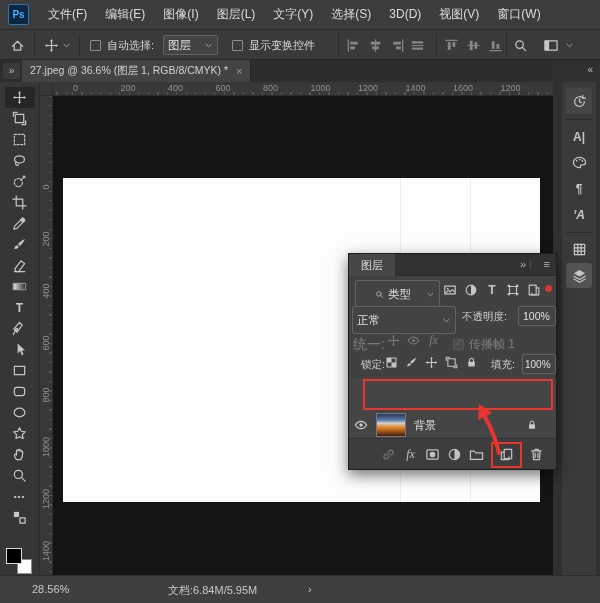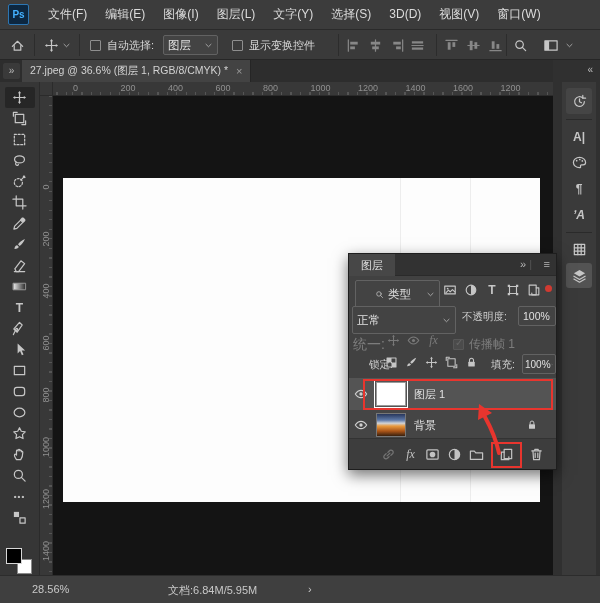--- a/index.html
+++ b/index.html
@@ -72,21 +72,21 @@
 #lp-tabrow .r{position:absolute;top:4px;color:#b5b5b5;font-size:11px}
 #lp-filter-box{position:absolute;left:6px;top:26px;width:85px;height:28px}
 #lp-blend-box{position:absolute;left:3px;top:52px;width:104px;height:28px}
 #lp-opacity-label{position:absolute;left:113px;top:56px;font-size:10.5px;color:#cfcfcf}
 #lp-opacity-box{position:absolute;left:169px;top:52px;width:38px;height:20px}
 .lp-icon-row{position:absolute;display:flex;align-items:center;gap:7px}
 .dim{opacity:.42}
 #lp-unify-label{position:absolute;left:4px;top:82px;font-size:14px;color:#cfcfcf}
 #lp-propagate{position:absolute;left:104px;top:82px;display:flex;align-items:center;gap:5px}
 #lp-propagate span{font-size:12px;color:#cfcfcf}
-#lp-lock-label{position:absolute;left:20px;top:104px;font-size:10.5px;color:#cfcfcf}
+#lp-lock-label{position:absolute;left:12px;top:104px;font-size:10.5px;color:#cfcfcf}
 #lp-fill-label{position:absolute;left:142px;top:104px;font-size:10.5px;color:#cfcfcf}
 #lp-fill-box{position:absolute;left:173px;top:100px;width:34px;height:20px;padding:0 2px}
 #lp-rows{position:absolute;left:0;top:124px;width:207px;height:62px;background:#454545}
 .lp-row{position:absolute;left:0;width:207px;display:flex;align-items:center}
 #lp-row-1{top:0;height:32px;background:#545454}
 #lp-row-2{top:32px;height:30px}
 .lp-eye{width:14px;height:14px;color:#cfcfcf;margin-left:5px;flex:0 0 14px}
 .lp-thumb{width:30px;height:24px;margin-left:8px;border:1px solid #9a9a9a;flex:0 0 30px}
 #thumb-layer1{background:#fff;outline:1px solid #fff;outline-offset:1px}
 #thumb-bg{background:linear-gradient(180deg,#27365c 0%,#5f7aa8 28%,#cfd3d8 42%,#e99a3e 55%,#a95418 78%,#38200e 100%);border-color:#777}
@@ -636,30 +636,20 @@
     <div class="dropdown" id="lp-fill-box">
       <span style="font-size:10px">100%</span>
       <span class="icon tiny">
           <svg viewBox="0 0 16 16" fill="none" stroke="currentColor" stroke-width="1.3" stroke-linecap="round" stroke-linejoin="round">
             <path d="M3.5 5.8 8 10.2l4.5-4.4"></path>
           </svg>
         </span>
     </div>
 
     <div id="lp-rows">
-      <div class="lp-row" id="lp-row-1">
-        <span class="icon lp-eye">
-            <svg viewBox="0 0 16 16" fill="none" stroke="currentColor" stroke-width="1.3" stroke-linecap="round" stroke-linejoin="round">
-              <path d="M1.5 8S4.2 3.8 8 3.8 14.5 8 14.5 8 11.8 12.2 8 12.2 1.5 8 1.5 8z"></path>
-              <circle cx="8" cy="8" r="1.9" fill="currentColor" stroke="none"></circle>
-            </svg>
-          </span>
-        <div class="lp-thumb" id="thumb-layer1"></div>
-        <span class="lp-name">图层 1</span>
-      </div>
       <div class="lp-row" id="lp-row-2">
         <span class="icon lp-eye">
             <svg viewBox="0 0 16 16" fill="none" stroke="currentColor" stroke-width="1.3" stroke-linecap="round" stroke-linejoin="round">
               <path d="M1.5 8S4.2 3.8 8 3.8 14.5 8 14.5 8 11.8 12.2 8 12.2 1.5 8 1.5 8z"></path>
               <circle cx="8" cy="8" r="1.9" fill="currentColor" stroke="none"></circle>
             </svg>
           </span>
         <div class="lp-thumb" id="thumb-bg"></div>
         <span class="lp-name">背景</span>
         <span class="icon lp-lock-sm">

